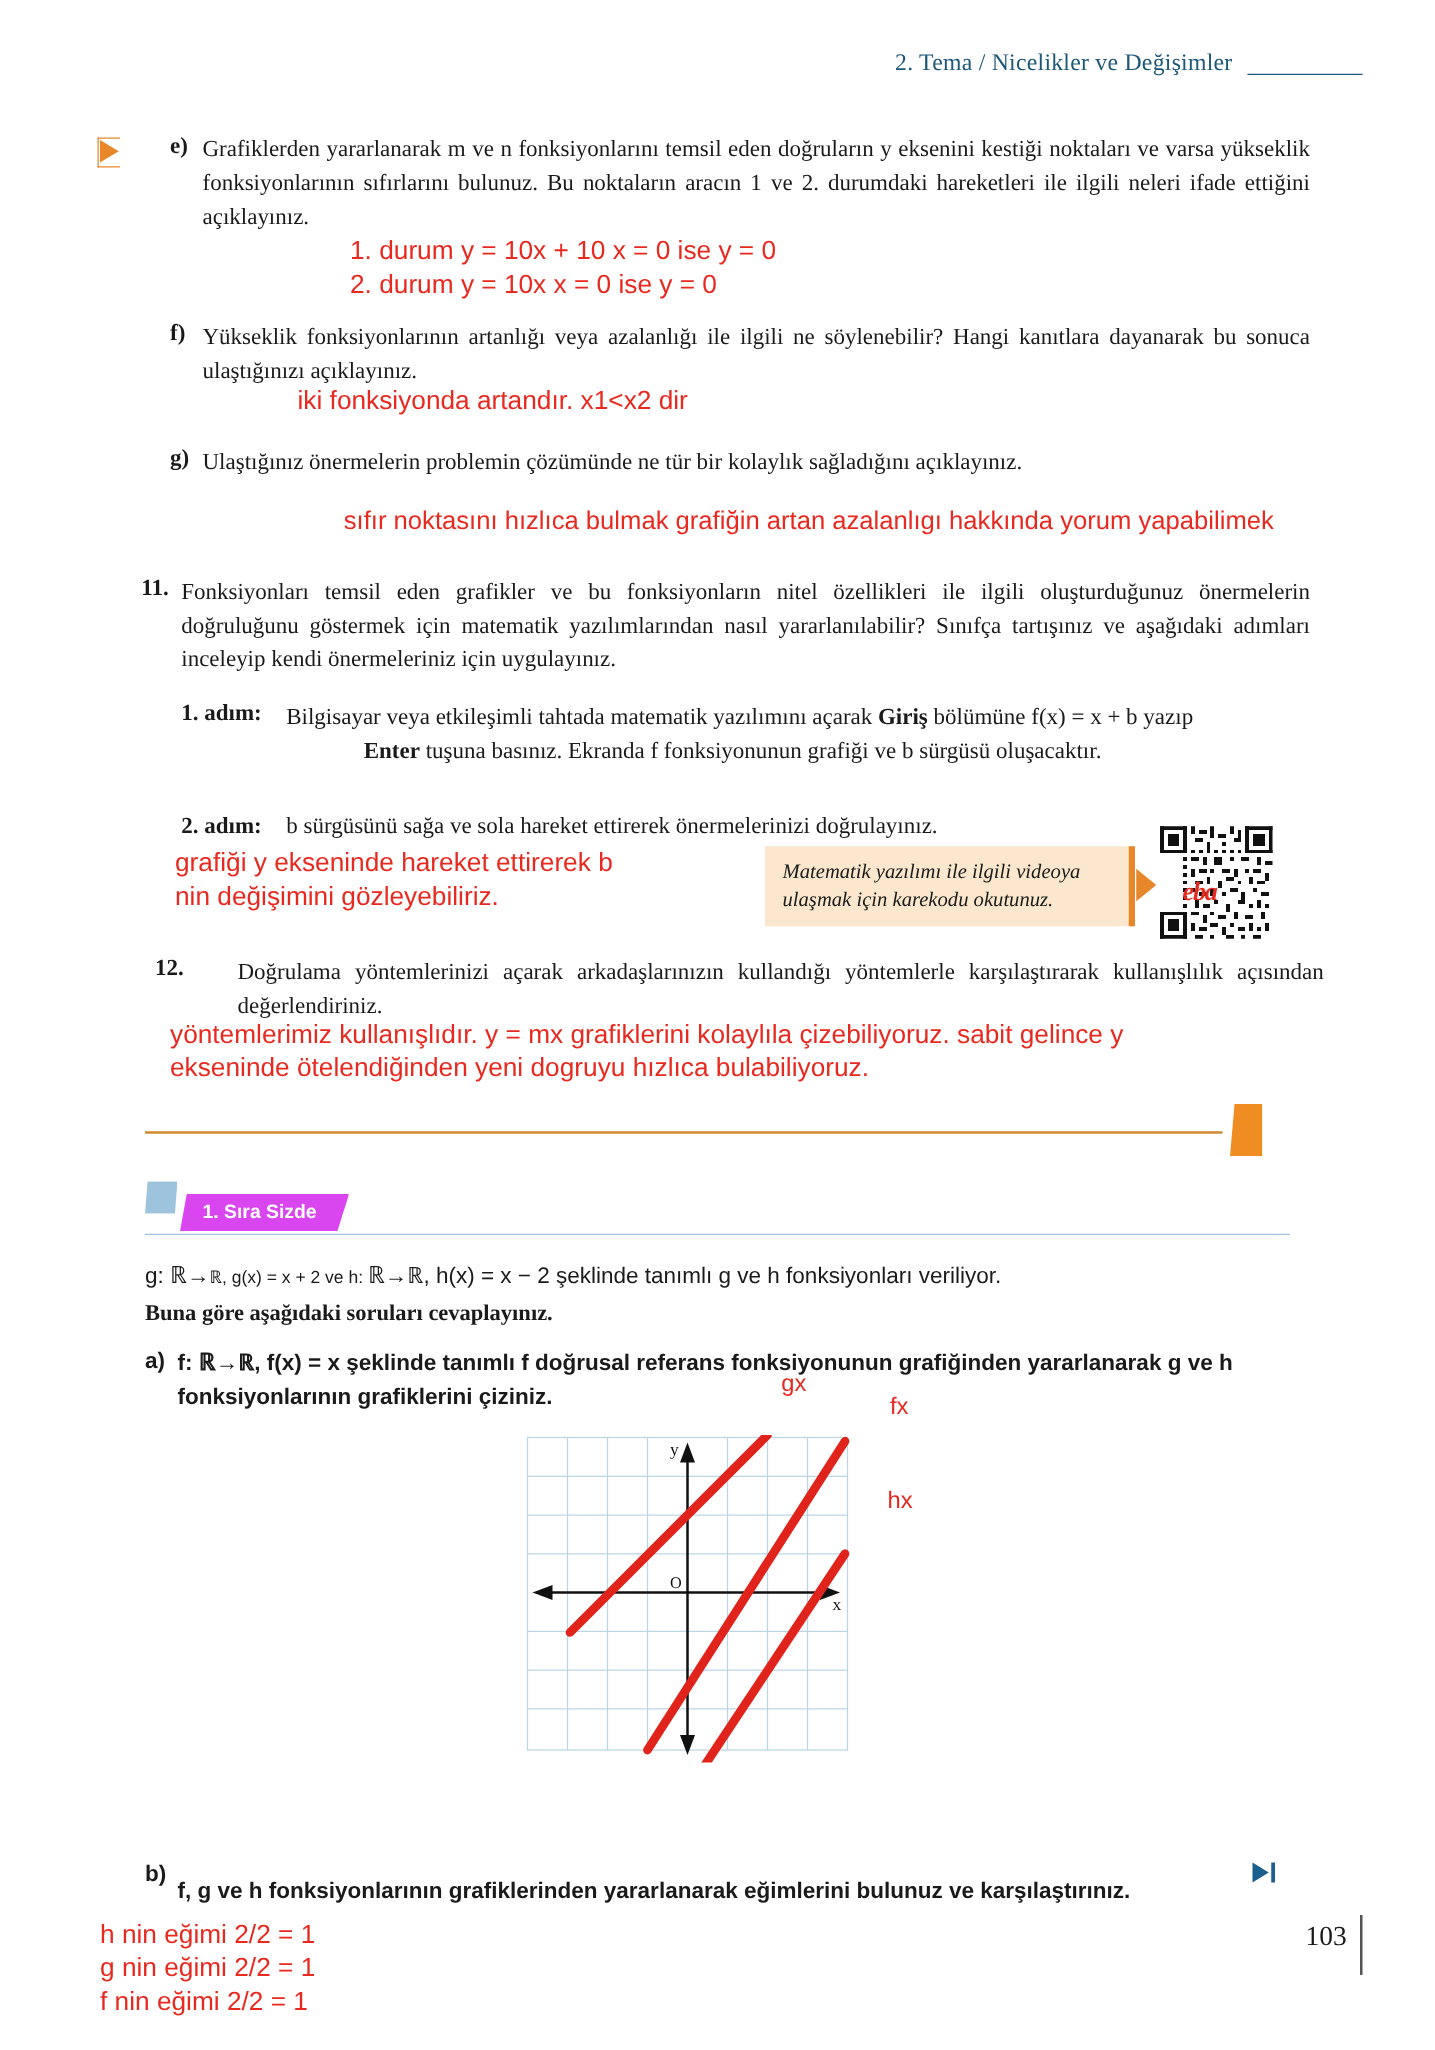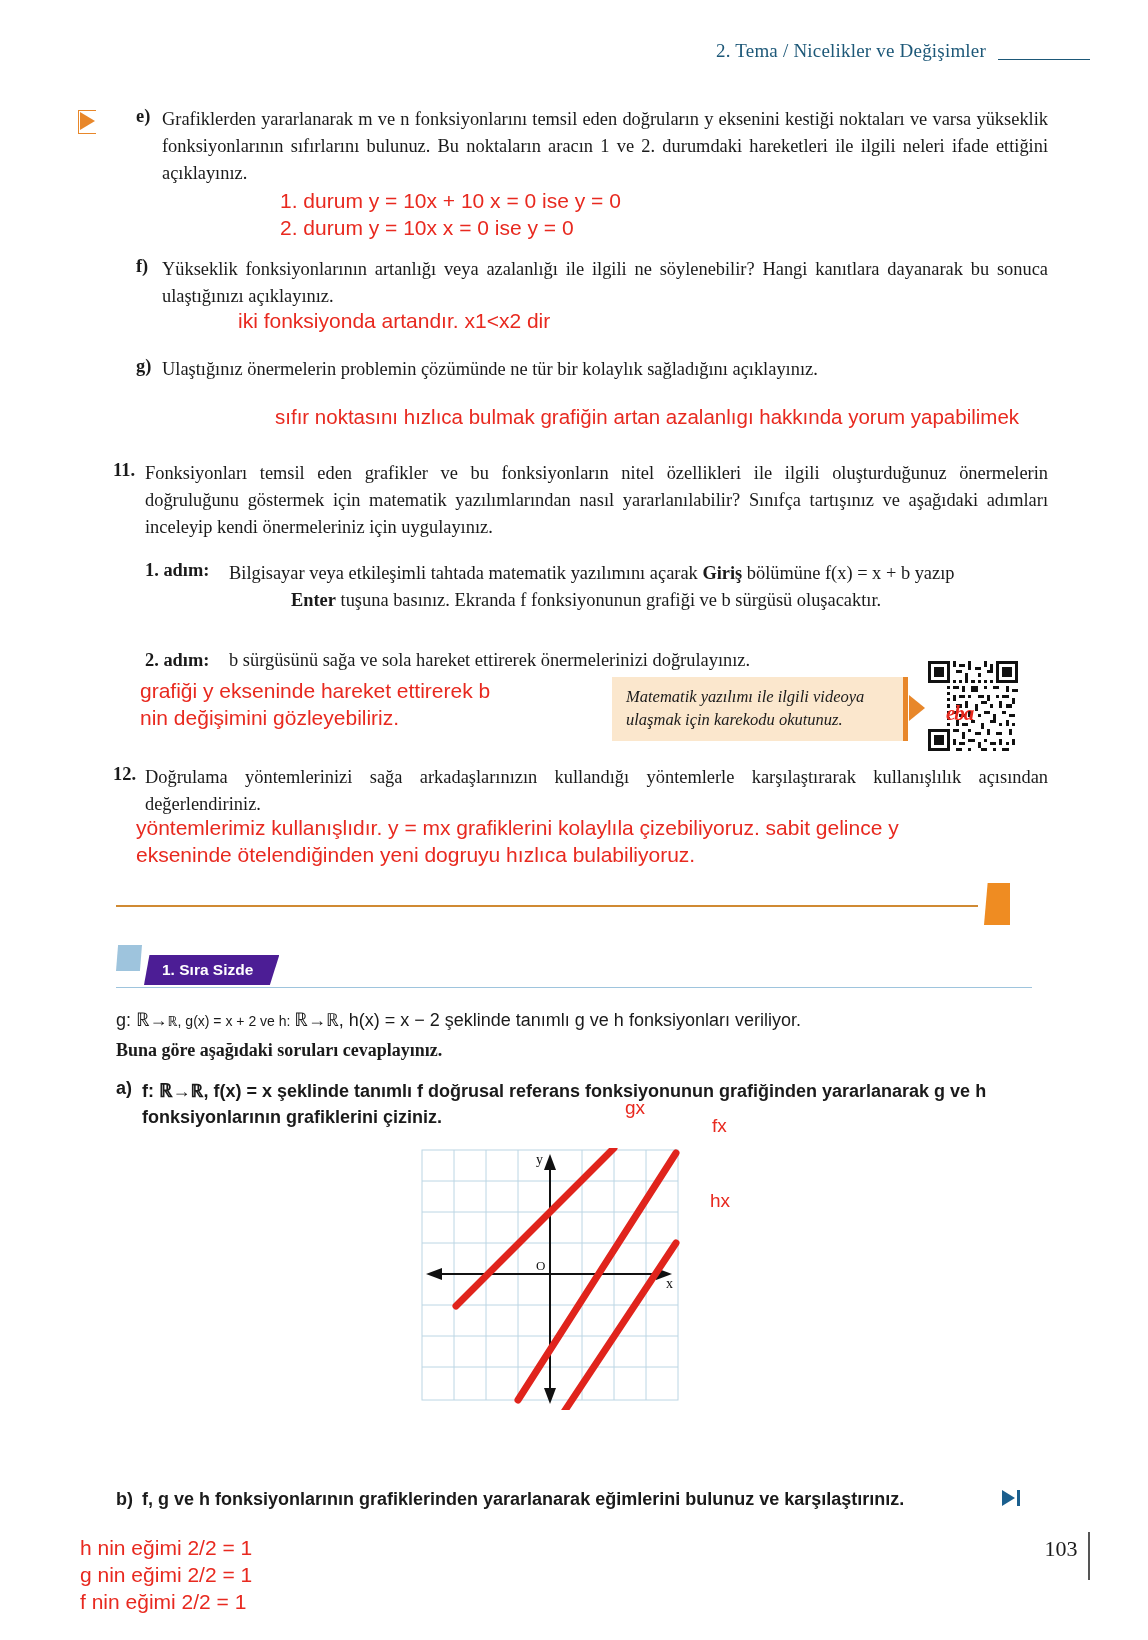--- a/index.html
+++ b/index.html
@@ -179,21 +179,21 @@
     position: absolute;
     left: 0; top: 0;
     width: 26px; height: 26px;
     background: #9ec4dd;
     clip-path: polygon(8% 0, 100% 0, 92% 100%, 0 100%);
   }
   .tab-main {
     position: absolute;
     left: 28px; top: 10px;
     height: 30px;
-    background: #4c1d95;
+    background: #d946ef;
     padding: 0 26px 0 18px;
     display: flex;
     align-items: center;
     clip-path: polygon(4% 0, 100% 0, 93% 100%, 0 100%);
   }
   .tab-main span {
     font-family: "Liberation Sans", sans-serif;
     font-weight: bold;
     font-size: 15.5px;
     color: #ffffff;
@@ -447,23 +447,23 @@
       <rect x="9" y="28" width="2" height="1"></rect>
         <rect x="13" y="28" width="1" height="1"></rect>
       <rect x="17" y="28" width="2" height="1"></rect>
         <rect x="21" y="28" width="1" height="1"></rect>
       <rect x="24" y="28" width="2" height="1"></rect>
     </g>
   </svg>
   <div class="eba">eba</div>
 </div>
 
-<div class="num-item" style="left:113px; top:764px; width:935px;">
+<div class="num-item" style="left:124px; top:764px; width:935px;gap:34px;">
   <div class="num-label">12.</div>
-  <div class="num-body body-text">Doğrulama yöntemlerinizi sağa arkadaşlarınızın kullandığı yöntemlerle karşılaştırarak kullanışlılık açısından değerlendiriniz.</div>
+  <div class="num-body body-text">Doğrulama yöntemlerinizi açarak arkadaşlarınızın kullandığı yöntemlerle karşılaştırarak kullanışlılık açısından değerlendiriniz.</div>
 </div>
 
 <div class="hand" style="position:absolute; left:136px; top:815px; width:800px;">yöntemlerimiz kullanışlıdır. y = mx grafiklerini kolaylıla çizebiliyoruz. sabit gelince y
 ekseninde ötelendiğinden yeni dogruyu hızlıca bulabiliyoruz.</div>
 
 <div class="band-rule"></div>
 <div class="band-para"></div>
 
 <div class="tab-wrap">
   <div class="tab-sq"></div>
@@ -525,21 +525,21 @@
     </g>
 
     <text x="116" y="122" font-family="Liberation Serif, serif" font-size="13" fill="#111">O</text>
     <text x="246" y="140" font-family="Liberation Serif, serif" font-size="14" fill="#111">x</text>
     <text x="116" y="16" font-family="Liberation Serif, serif" font-size="14" fill="#111">y</text>
   </svg>
 </div>
 
 <div class="ss-b" style="left:116px; top:1489px; width:900px;">
   <div class="lt" style="width:26px;flex:none;">b)</div>
-  <div class="bd" style="flex:1;">f, g ve h fonksiyonlarının grafiklerinden yararlanarak eğimlerini bulunuz ve karşılaştırınız.</div>
+  <div class="bd" style="flex:1;margin-top:13px;">f, g ve h fonksiyonlarının grafiklerinden yararlanarak eğimlerini bulunuz ve karşılaştırınız.</div>
 </div>
 
 <div class="nav-next">
   <div class="tri"></div>
   <div class="bar"></div>
 </div>
 
 <div class="hand" style="position:absolute; left:80px; top:1535px; width:420px;">h nin eğimi 2/2 = 1
 g nin eğimi 2/2 = 1
 f nin eğimi 2/2 = 1</div>

